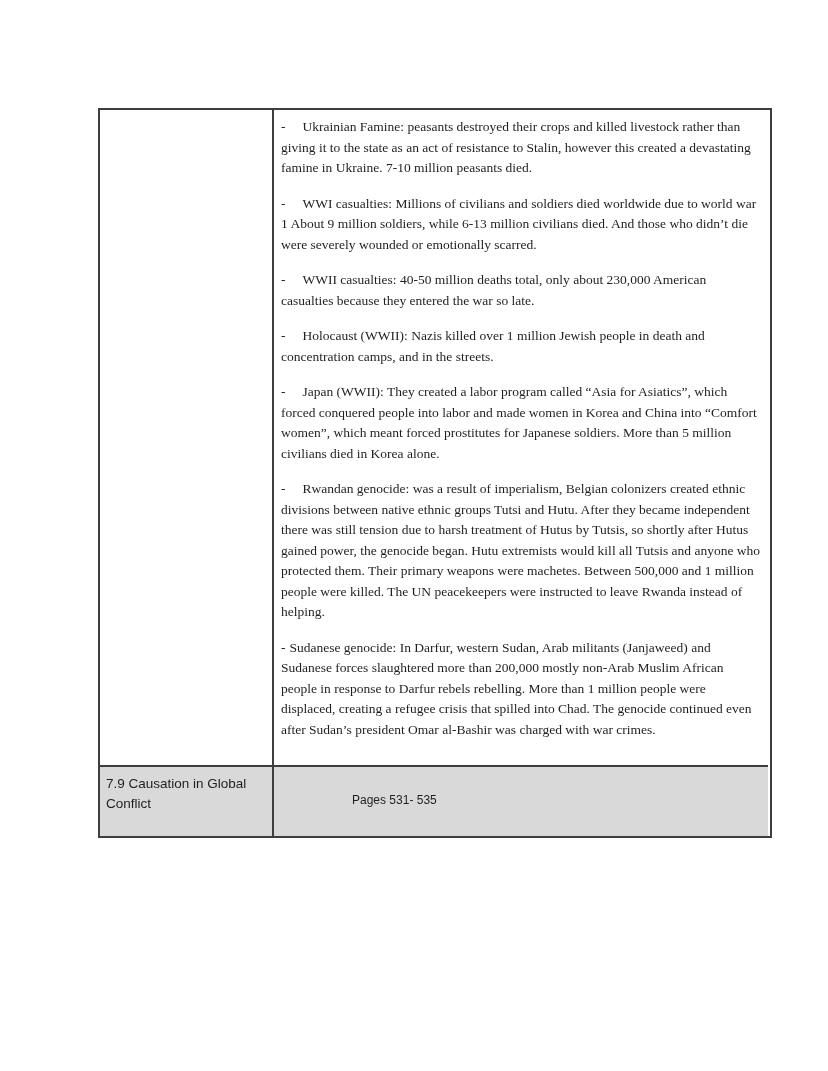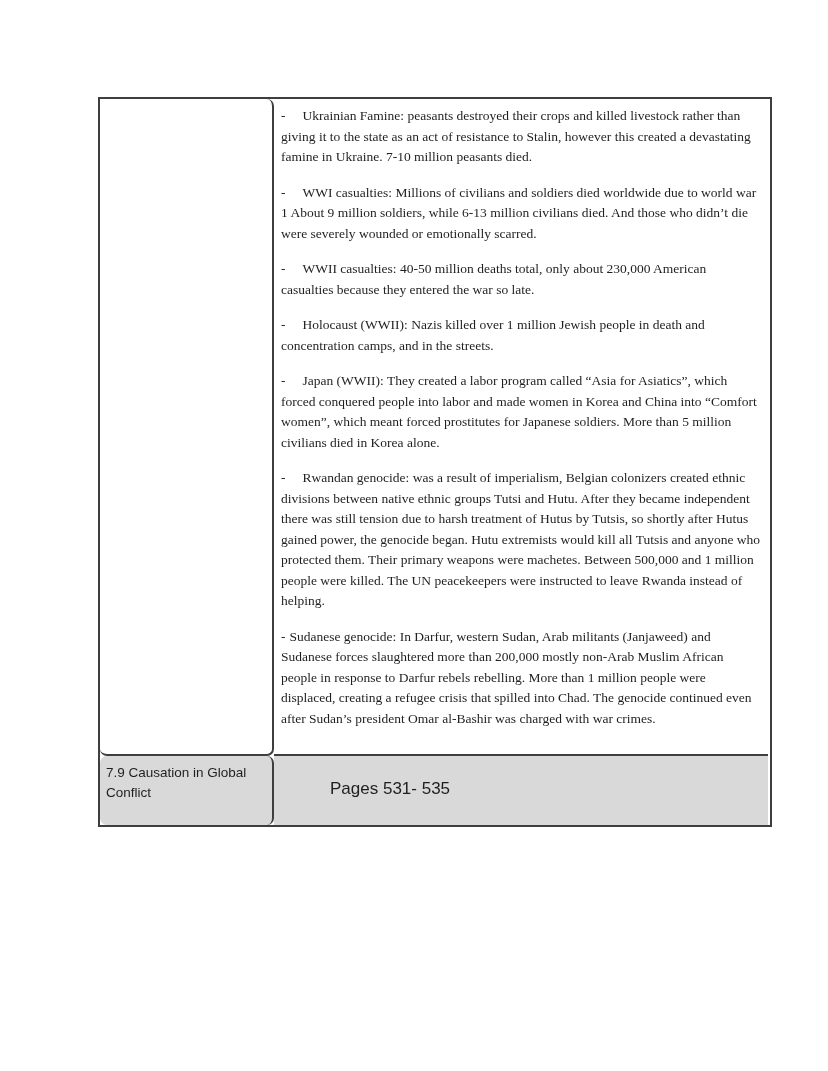--- a/index.html
+++ b/index.html
@@ -11,34 +11,33 @@
     position: relative;
     width: 828px;
     height: 1071px;
     background: #ffffff;
     overflow: hidden;
     font-family: "Liberation Serif", serif;
   }
   .content-table {
     position: absolute;
     left: 98px;
-    top: 97px;
+    top: 108px;
     width: 670px;
     border: 2px solid #3e3e3e;
     display: grid;
     grid-template-columns: 174px 494px;
     grid-template-rows: 657px 69px;
   }
   .cell {
     box-sizing: border-box;
     color: #1f1f1f;
   }
   .cell.col-left {
     border-right: 2px solid #3e3e3e;
-    border-radius: 7px;
   }
   .cell.row-top {
     border-bottom: 2px solid #3e3e3e;
     background: #ffffff;
   }
   .cell.row-bottom {
     background: #d9d9d9;
   }
   .notes-cell {
     padding: 7px 7px 6px 7px;
@@ -60,23 +59,23 @@
     width: 4px;
   }
   .topic-cell {
     font-family: "Liberation Sans", sans-serif;
     font-size: 13.5px;
     line-height: 20px;
     padding: 7px 8px 0 6px;
   }
   .pages-cell {
     font-family: "Liberation Sans", sans-serif;
-    font-size: 17px;
+    font-size: 12px;
     line-height: 18px;
-    padding: 24px 0 0 56px;
+    padding: 24px 0 0 78px;
   }
 </style>
 </head>
 <body>
 
 <div class="page">
   <div class="content-table">
 
     <div class="cell col-left row-top"></div>
 

